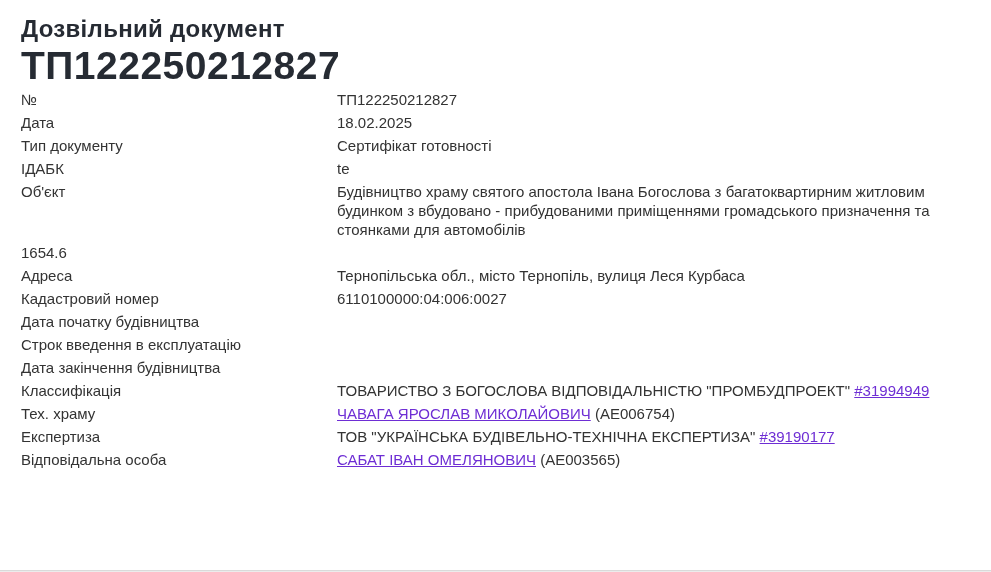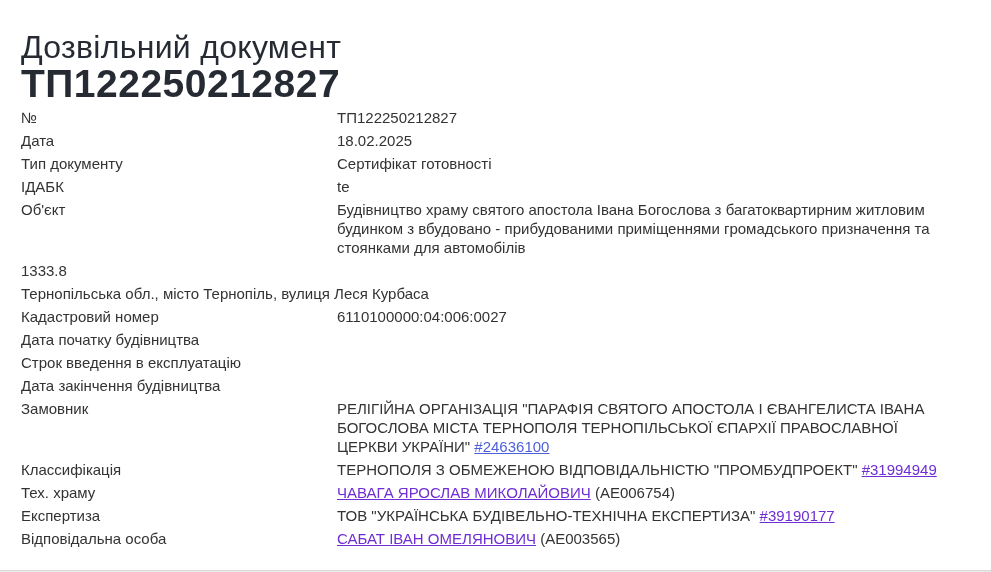--- a/index.html
+++ b/index.html
@@ -14,24 +14,24 @@
   body{
     width:991px;height:572px;
     background:#ffffff;
     font-family:"Liberation Sans",sans-serif;
     color:var(--body-color);
     position:relative;
     overflow:hidden;
   }
   .page{padding:12px 20px 0 21px;}
   .page-title{
-    font-size:32px;
-    font-weight:400;
+    font-size:24px;
+    font-weight:700;
     line-height:34px;
-    margin:18px 0 0 0;
+    margin:0 0 0 0;
     color:var(--title-color);
     letter-spacing:.3px;
   }
   .doc-number{
     font-size:39px;
     font-weight:800;
     line-height:40px;
     color:var(--title-color);
     letter-spacing:.5px;
     margin:0 0 2px 0;
@@ -92,48 +92,45 @@
       </div>
       <div class="row">
         <div class="label">ІДАБК</div>
         <div class="value"><span>te</span></div>
       </div>
       <div class="row">
         <div class="label">Об'єкт</div>
         <div class="value"><span>Будівництво храму святого апостола Івана Богослова з багатоквартирним житловим будинком з вбудовано - прибудованими приміщеннями громадського призначення та стоянками для автомобілів</span></div>
       </div>
       <div class="row">
-        <div class="value"><span>1333.8</span></div>
+        <div class="value"><span>1654.6</span></div>
       </div>
       <div class="row">
+        <div class="label">Адреса</div>
         <div class="value"><span>Тернопільська обл., місто Тернопіль, вулиця Леся Курбаса</span></div>
       </div>
       <div class="row">
         <div class="label">Кадастровий номер</div>
         <div class="value"><span>6110100000:04:006:0027</span></div>
       </div>
       <div class="row">
         <div class="label">Дата початку будівництва</div>
         <div class="value"></div>
       </div>
       <div class="row">
         <div class="label">Строк введення в експлуатацію</div>
         <div class="value"></div>
       </div>
       <div class="row">
         <div class="label">Дата закінчення будівництва</div>
         <div class="value"></div>
       </div>
       <div class="row">
-        <div class="label">Замовник</div>
-        <div class="value"><span>РЕЛІГІЙНА ОРГАНІЗАЦІЯ "ПАРАФІЯ СВЯТОГО АПОСТОЛА І ЄВАНГЕЛИСТА ІВАНА БОГОСЛОВА МІСТА ТЕРНОПОЛЯ ТЕРНОПІЛЬСЬКОЇ ЄПАРХІЇ ПРАВОСЛАВНОЇ ЦЕРКВИ УКРАЇНИ" </span><a class="new">#24636100</a></div>
-      </div>
-      <div class="row">
         <div class="label">Классифікація</div>
-        <div class="value"><span>ТЕРНОПОЛЯ З ОБМЕЖЕНОЮ ВІДПОВІДАЛЬНІСТЮ "ПРОМБУДПРОЕКТ" </span><a class="visited">#31994949</a></div>
+        <div class="value"><span>ТОВАРИСТВО З БОГОСЛОВА ВІДПОВІДАЛЬНІСТЮ "ПРОМБУДПРОЕКТ" </span><a class="visited">#31994949</a></div>
       </div>
       <div class="row">
         <div class="label">Тех. храму</div>
         <div class="value"><a class="visited">ЧАВАГА ЯРОСЛАВ МИКОЛАЙОВИЧ</a><span> (АЕ006754)</span></div>
       </div>
       <div class="row">
         <div class="label">Експертиза</div>
         <div class="value"><span>ТОВ "УКРАЇНСЬКА БУДІВЕЛЬНО-ТЕХНІЧНА ЕКСПЕРТИЗА" </span><a class="visited">#39190177</a></div>
       </div>
       <div class="row">

